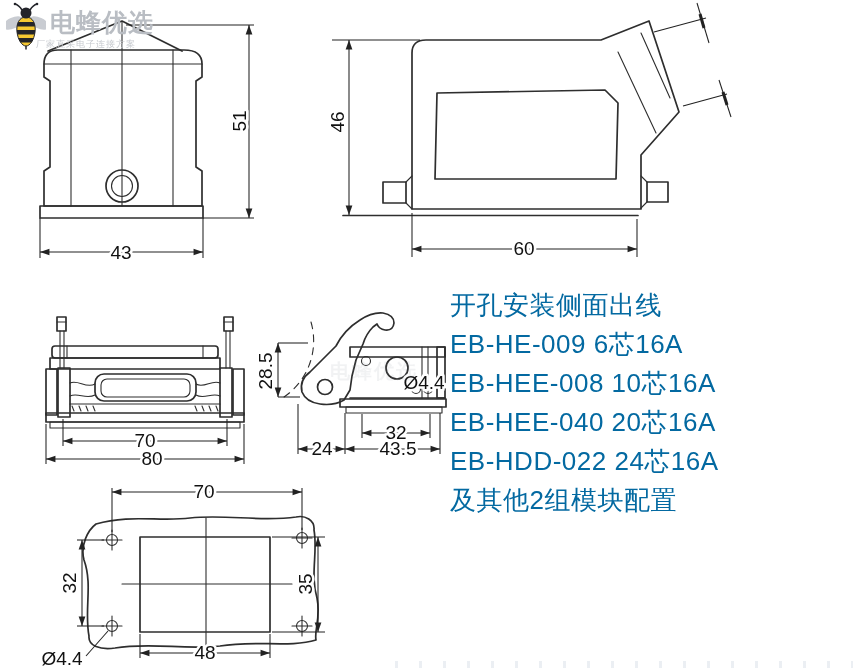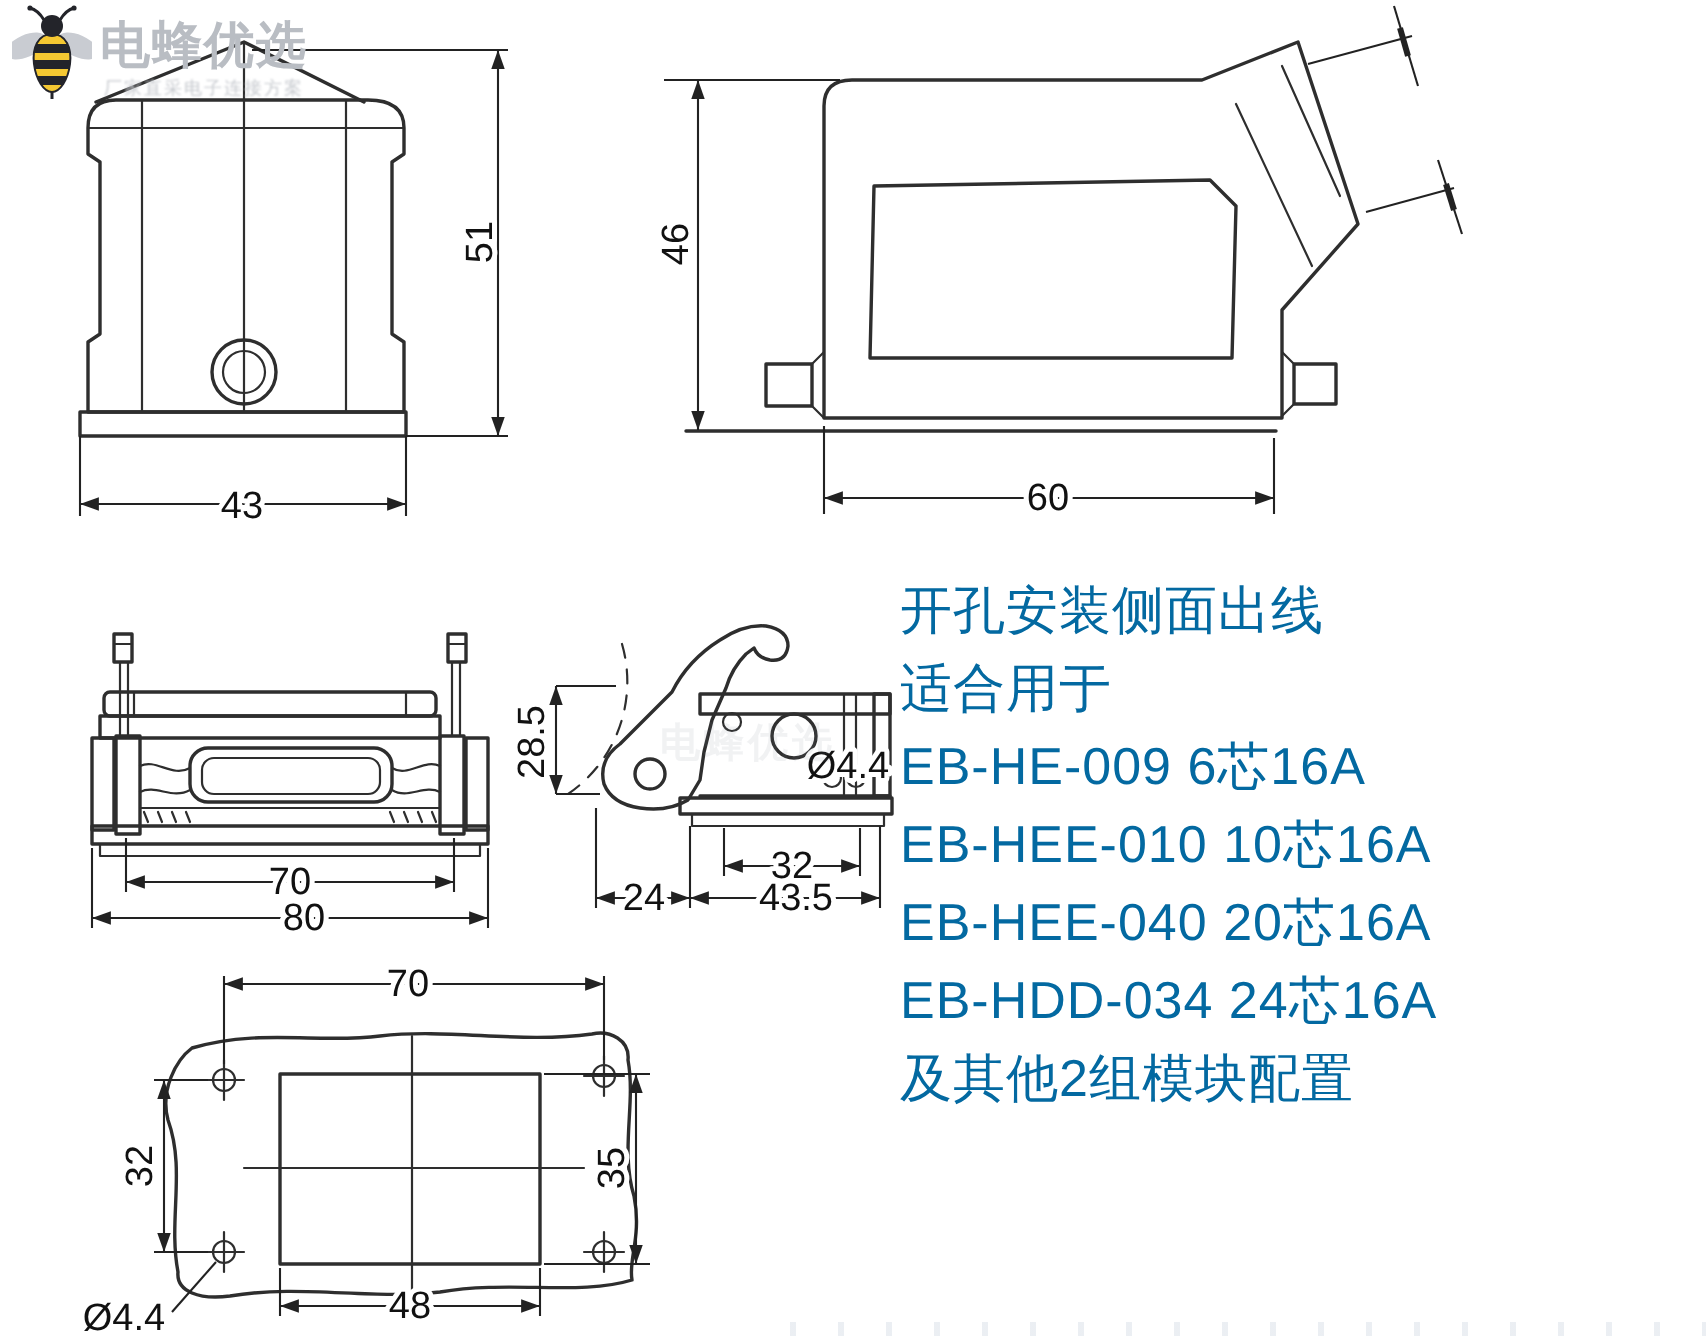--- a/index.html
+++ b/index.html
@@ -12,21 +12,21 @@
   .dim{fill:none;stroke:#222;stroke-width:1.05;}
   .dash{stroke-dasharray:7 6;}
   .thk{stroke-width:3;}
   text.d{font-family:"Liberation Sans",sans-serif;font-size:19px;fill:#111;
          paint-order:stroke;stroke:#fff;stroke-width:5px;stroke-linejoin:round;}
   
   .wm{position:absolute;left:0;top:0;width:240px;height:60px;pointer-events:none;}
   .wm .bee{position:absolute;left:6px;top:2px;}
   .wm .brand{position:absolute;left:50px;top:6px;font-size:25px;font-weight:700;
              color:#b9bdc3;letter-spacing:1px;}
-  .wm .tag{position:absolute;left:52px;top:38px;font-size:9px;color:#c7cacf;
+  .wm .tag{position:absolute;left:36px;top:38px;font-size:9px;color:#c7cacf;
            letter-spacing:1px;filter:blur(.4px);}
   .ghost{position:absolute;left:330px;top:358px;font-size:20px;font-weight:700;
          color:#7f8896;opacity:.10;letter-spacing:2px;pointer-events:none;}
   
   .desc{position:absolute;left:450px;top:286px;width:370px;color:#0369a1;
         font-size:26px;line-height:39px;letter-spacing:.5px;}
   
   .dots{position:absolute;left:395px;top:661px;width:458px;height:7px;opacity:.85;
         background:repeating-linear-gradient(90deg,#e8ecf1 0 3px,transparent 3px 24px);}
 </style>
@@ -251,22 +251,21 @@
       <path d="M20,44 L20,47.5" stroke="#23242a" stroke-width="1.5"></path>
     </svg>
     <span class="brand">电蜂优选</span>
     <span class="tag">厂家直采电子连接方案</span>
   </div>
 
   <div class="ghost">电蜂优选</div>
 
   <div class="desc">
     <div>开孔安装侧面出线</div>
-    <div>适合用于</div>
     <div>EB-HE-009 6芯16A</div>
-    <div>EB-HEE-010 10芯16A</div>
+    <div>EB-HEE-008 10芯16A</div>
     <div>EB-HEE-040 20芯16A</div>
-    <div>EB-HDD-034 24芯16A</div>
+    <div>EB-HDD-022 24芯16A</div>
     <div>及其他2组模块配置</div>
   </div>
 
   <div class="dots"></div>
 </div>
 
 </body></html>

